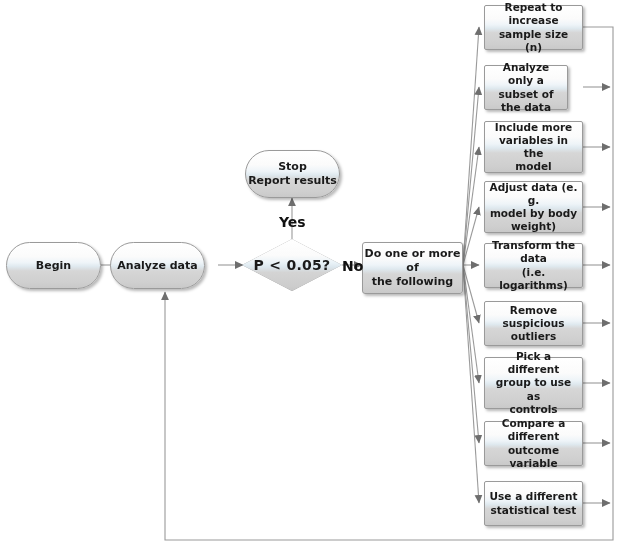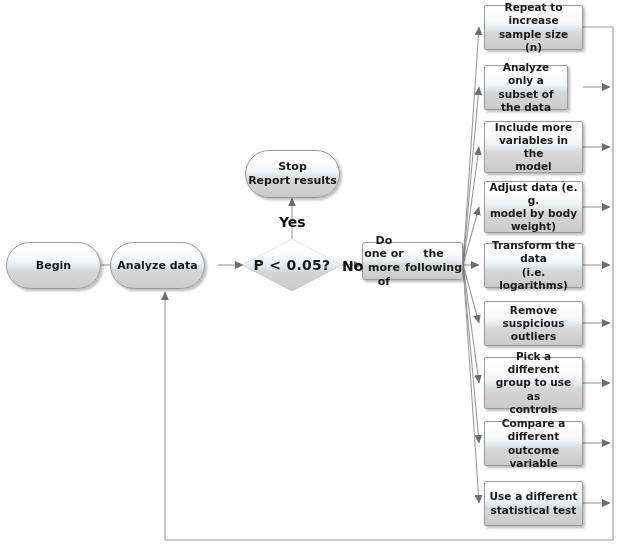--- a/index.html
+++ b/index.html
@@ -151,21 +151,21 @@
 
   <div class="diamond" style="left:242px;top:239px;">
     <div class="dborder"></div>
     <div class="dshape"></div>
     <div class="dlabel">P &lt; 0.05?</div>
   </div>
 
   <span class="edgelabel" style="left:279px;top:214px;">Yes</span>
   <span class="edgelabel" style="left:342px;top:258px;">No</span>
 
-  <div class="node process" style="left:362px;top:242px;width:101px;height:38px;flex-direction:row;">
+  <div class="node process" style="left:362px;top:242px;width:101px;height:52px;flex-direction:column;">
     <span>Do one or more of</span>
     <span>the following</span>
   </div>
 
   <div class="node optbox" style="left:484px;top:5px;width:99px;height:45px;flex-direction:column;">
     <span>Repeat to increase</span>
     <span>sample size (n)</span>
   </div>
 
   <div class="node optbox" style="left:484px;top:65px;width:84px;height:45px;flex-direction:column;">

